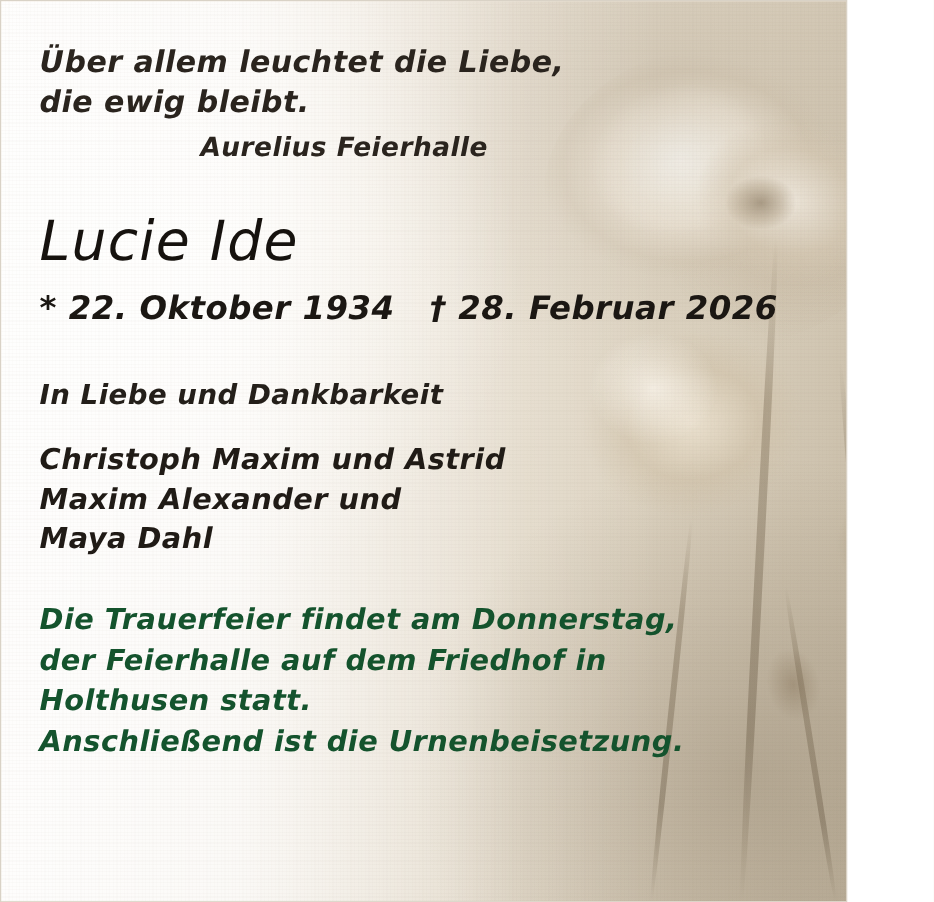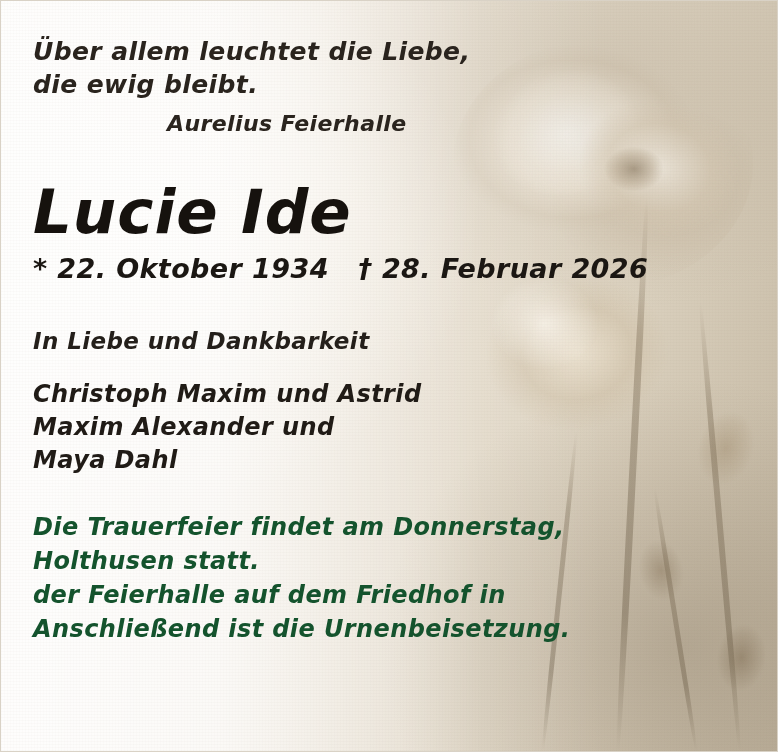--- a/index.html
+++ b/index.html
@@ -5,21 +5,21 @@
   html, body {
     margin: 0;
     padding: 0;
     background: #ffffff;
   }
   body {
     font-family: "DejaVu Sans", sans-serif;
   }
   #obituary {
     position: relative;
-    width: 778px;
+    width: 706px;
     height: 752px;
     overflow: hidden;
     background: #efe8dc;
     border: 1px solid #d9d2c6;
     box-sizing: border-box;
   }
   
   .bg-layer {
     position: absolute;
     inset: 0;
@@ -144,27 +144,27 @@
   .quote-line { white-space: pre; }
   .quote-author {
     font-size: 22px;
     font-style: italic;
     font-weight: bold;
     color: #2a241e;
     margin-top: 10px;
     padding-left: 134px;
   }
   .deceased-name {
-    font-size: 61px;
+    font-size: 46px;
     line-height: 64px;
-    font-weight: bold;
+    font-weight: normal;
     font-style: italic;
     letter-spacing: 1px;
     color: #16120e;
-    margin-top: 44px;
+    margin-top: 33px;
   }
   .dates {
     font-size: 27px;
     line-height: 34px;
     font-weight: bold;
     font-style: italic;
     color: #1b1713;
     margin-top: 8px;
     white-space: pre;
   }
@@ -240,19 +240,19 @@
     <div class="tribute handwritten">In Liebe und Dankbarkeit</div>
 
     <div class="mourners">
       <div class="mourners-line handwritten">Christoph Maxim und Astrid</div>
       <div class="mourners-line handwritten">Maxim Alexander und</div>
       <div class="mourners-line handwritten">Maya Dahl</div>
     </div>
 
     <div class="ceremony">
       <div class="ceremony-line handwritten">Die Trauerfeier findet am Donnerstag,</div>
+      <div class="ceremony-line handwritten">der Feierhalle auf dem Friedhof in</div>
       <div class="ceremony-line handwritten">Holthusen statt.</div>
-      <div class="ceremony-line handwritten">der Feierhalle auf dem Friedhof in</div>
       <div class="ceremony-line handwritten">Anschließend ist die Urnenbeisetzung.</div>
     </div>
 
   </div>
 </div>
 
 </body></html>

